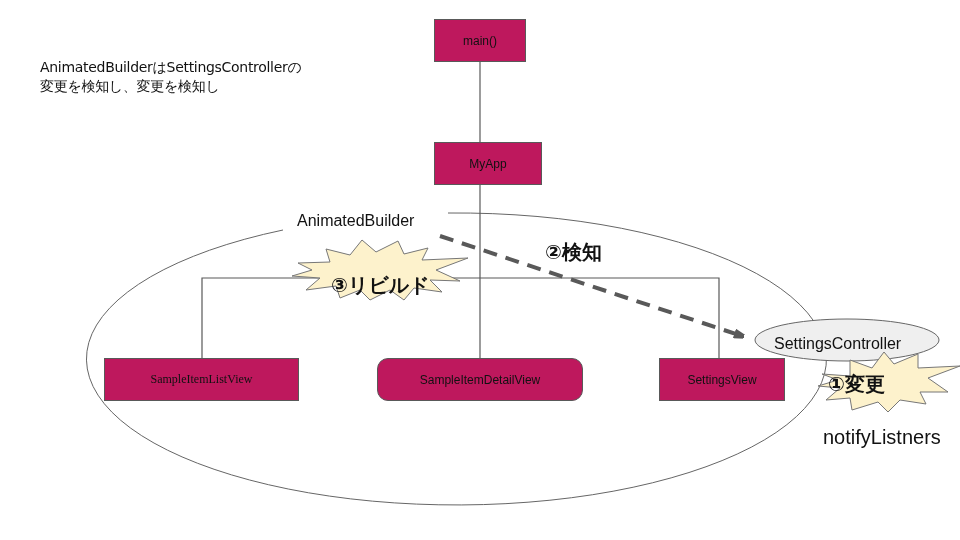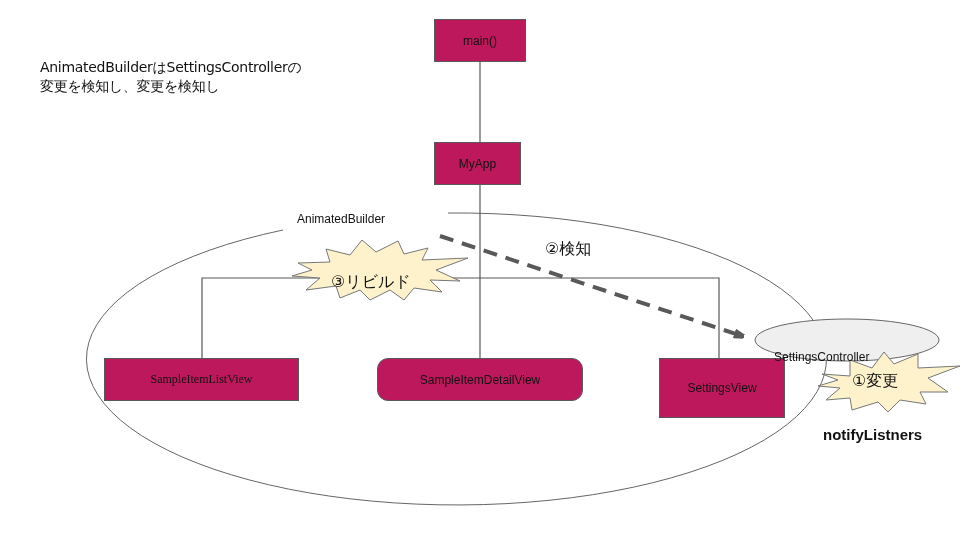--- a/index.html
+++ b/index.html
@@ -5,22 +5,22 @@
   html, body { margin: 0; padding: 0; background: #ffffff; }
   body { width: 960px; height: 540px; position: relative; overflow: hidden;
          font-family: "Liberation Sans", "DejaVu Sans", sans-serif; color: #111; }
   .note { position: absolute; left: 40px; top: 30px; font-size: 14px; line-height: 19px;
           font-family: "DejaVu Sans", sans-serif; white-space: nowrap; letter-spacing: -0.3px; margin-top: 28px; }
   .note div { display: block; }
   svg#diagram { position: absolute; left: 0; top: 0; }
   .box { position: absolute; background: #be185d; border: 1.5px solid #595959;
          display: flex; align-items: center; justify-content: center; font-size: 12px;
          box-sizing: border-box; white-space: nowrap; }
-  .label { position: absolute; font-size: 12px; white-space: nowrap; }
-  .burst-label { position: absolute; font-size: 16px; white-space: nowrap; font-family: "DejaVu Sans", sans-serif; }
+  .label { position: absolute; font-size: 16px; white-space: nowrap; }
+  .burst-label { position: absolute; font-size: 20px; white-space: nowrap; font-family: "DejaVu Sans", sans-serif; font-weight: bold; }
 </style>
 </head>
 <body>
 
 <div class="note">
   <div>AnimatedBuilderはSettingsControllerの</div>
   <div>変更を検知し、変更を検知し</div>
 </div>
 
 <svg id="diagram" width="960" height="540">
@@ -41,31 +41,31 @@
   <ellipse cx="847" cy="340" rx="92" ry="21" fill="#efefef" stroke="#666" stroke-width="1"></ellipse>
 
   <polygon fill="#fdf2cc" stroke="#777" stroke-width="1" points="298,263 330,262 326,249 350,255 362,240 376,252 398,241 404,254 428,248 422,260 468,258 436,270 460,281 430,280 442,292 414,288 404,300 390,290 370,300 360,290 340,298 336,286 306,290 320,278 292,276 312,270"></polygon>
 
   <polygon fill="#fdf2cc" stroke="#777" stroke-width="1" points="822,374 850,376 850,360 872,368 884,352 894,364 918,354 918,368 960,366 928,378 948,392 920,392 926,404 900,400 888,412 878,402 852,410 850,398 826,400 840,388 818,386 838,380"></polygon>
 </svg>
 
 <div class="box" style="left:434px;top:19px;width:92px;height:43px;">
   <span>main()</span>
 </div>
-<div class="box" style="left:434px;top:142px;width:87px;height:43px;">
+<div class="box" style="left:434px;top:142px;width:108px;height:43px;">
   <span>MyApp</span>
 </div>
 <div class="box" style="left:104px;top:358px;width:195px;height:43px;font-family:Liberation Serif, serif;">
   <span>SampleItemListView</span>
 </div>
 <div class="box" style="left:377px;top:358px;width:206px;height:43px;border-radius:11px;">
   <span>SampleItemDetailView</span>
 </div>
-<div class="box" style="left:659px;top:358px;width:126px;height:60px;">
+<div class="box" style="left:659px;top:358px;width:126px;height:43px;">
   <span>SettingsView</span>
 </div>
 
-<div class="label" style="left:774px;top:350px;text-align:right;">SettingsController</div>
+<div class="label" style="left:774px;top:335px;text-align:right;">SettingsController</div>
 <div class="label" style="left:297px;top:212px;">AnimatedBuilder</div>
 <div class="burst-label" style="left:545px;top:239px;">②検知</div>
 <div class="burst-label" style="left:331px;top:261px;margin-top:11px;">③リビルド</div>
-<div class="burst-label" style="left:852px;top:371px;">①変更</div>
-<div class="label" style="left:823px;top:426px;font-size:15px;font-weight:bold;">notifyListners</div>
+<div class="burst-label" style="left:828px;top:371px;">①変更</div>
+<div class="label" style="left:823px;top:426px;font-size:20px;">notifyListners</div>
 
 </body></html>

